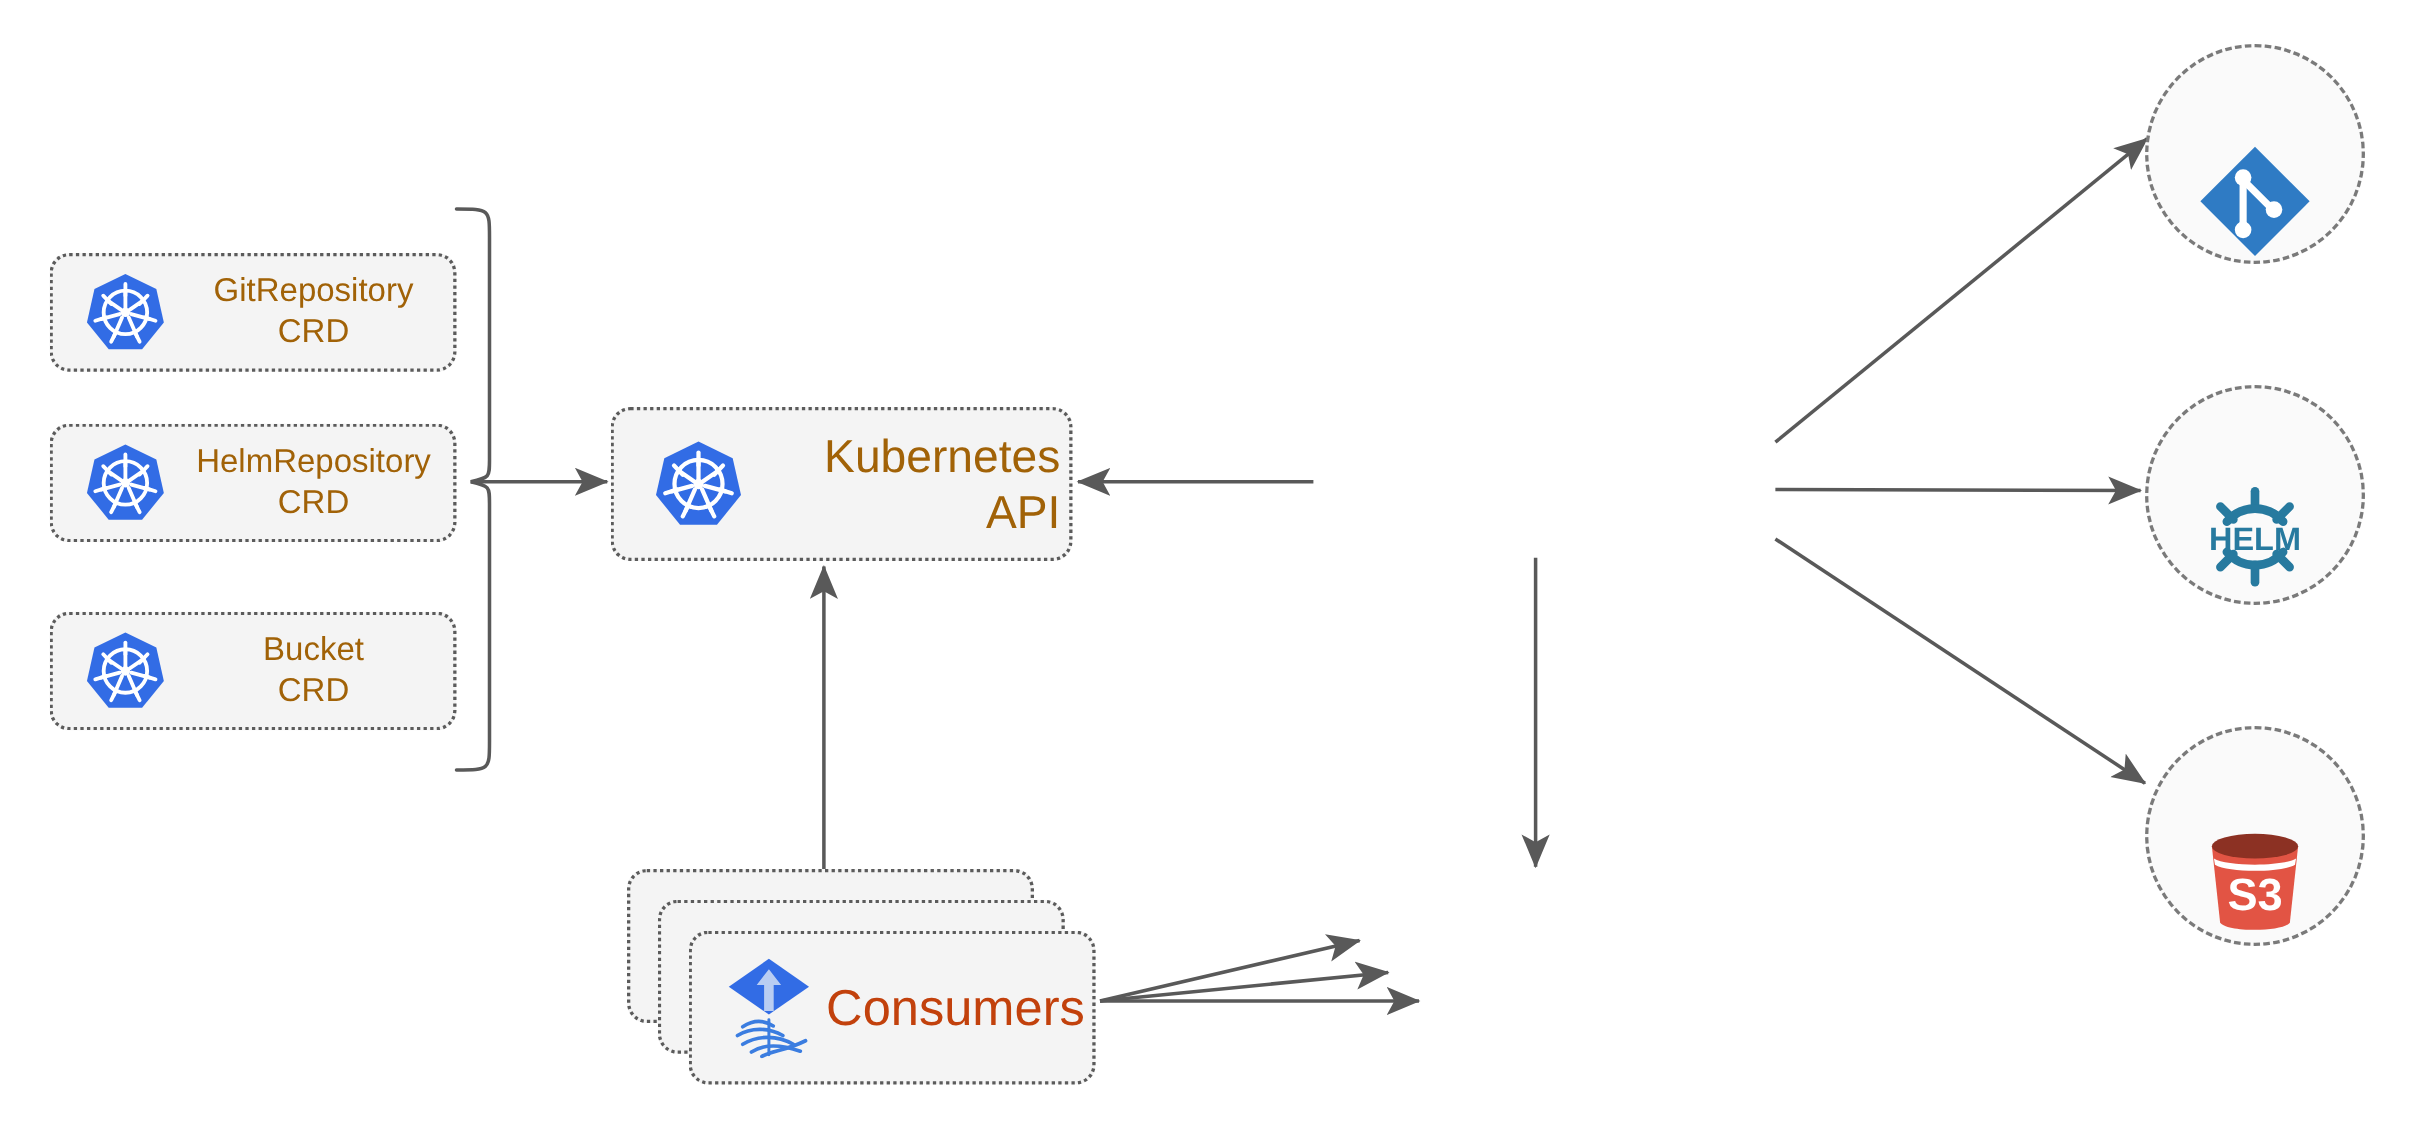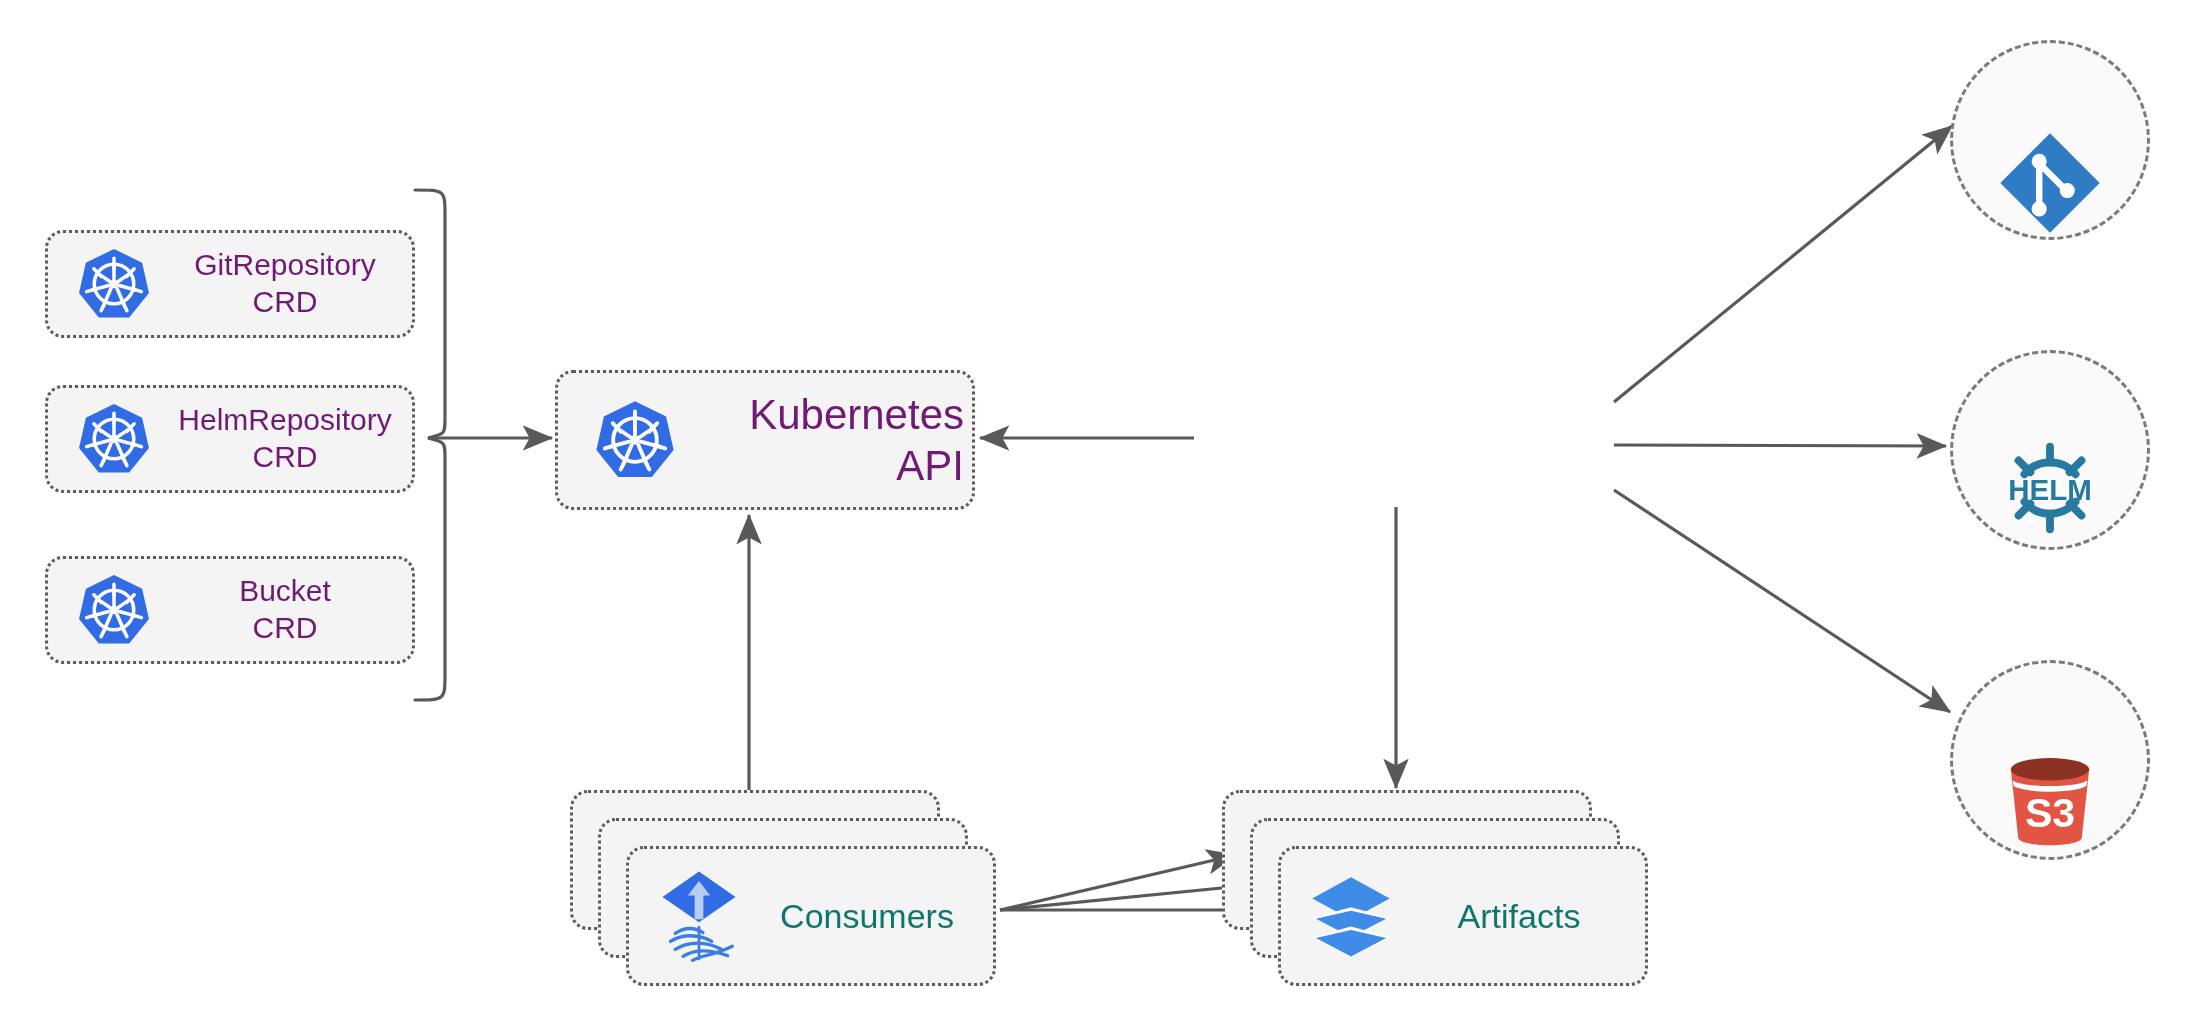--- a/index.html
+++ b/index.html
@@ -13,21 +13,21 @@
     position:absolute;
     background:#f4f4f4;
     border:3px dotted #5b5b5b;
     border-radius:18px;
     box-sizing:border-box;
     display:flex;
     align-items:center;
     z-index:5;
   }
   .card .label{
-    color:#701a75;
+    color:#a16207;
     font-size:31px;
     line-height:1.22;
     text-align:center;
     white-space:pre-line;
     flex:1;
     padding-right:8px;
   }
   .card .iconbox{
     flex:0 0 auto;
     display:flex;align-items:center;justify-content:center;
@@ -59,21 +59,21 @@
     border-radius:18px;
     box-sizing:border-box;
     width:370px;height:140px;
   }
   .stack .layer.l1{left:0px;  top:0px;  z-index:1;}
   .stack .layer.l2{left:28px; top:28px; z-index:2;}
   .stack .layer.l3{left:56px; top:56px; z-index:3;
                    display:flex;align-items:center;}
   .stack .layer.l3 .iconbox{flex:0 0 auto;width:104px;margin-left:18px;
                             display:flex;align-items:center;justify-content:center;}
-  .stack .layer.l3 .label{flex:1;text-align:center;font-size:34px;color:#0f766e;padding-right:10px;}
+  .stack .layer.l3 .label{flex:1;text-align:center;font-size:46px;color:#c2410c;padding-right:10px;}
 
   #consumers{left:570px;top:790px;width:430px;height:200px;}
   #artifacts{left:1222px;top:790px;width:430px;height:200px;}
 
   
   .circle{
     position:absolute;
     width:200px;height:200px;
     border:3px dashed #7a7a7a;
     border-radius:50%;
@@ -258,36 +258,20 @@
             <path d="M30 109 C 45 99, 63 100, 86 108"></path>
             <path d="M42 114 C 54 107, 68 108, 92 96"></path>
             <path d="M50 72 L50 112" stroke-width="3.4"></path>
           </g>
         </svg>
       </div>
       <div class="label">Consumers</div>
     </div>
   </div>
 
-  <div class="stack" id="artifacts">
-    <div class="layer l1"></div>
-    <div class="layer l2"></div>
-    <div class="layer l3">
-      <div class="iconbox">
-        <svg class="icon-svg" width="88" height="88" viewBox="0 0 100 100">
-          <path d="M50 6 L94 30 L50 54 L6 30 Z" fill="#3E8BE8"></path>
-          <path d="M50 40 L94 52 L50 76 L6 52 Z" fill="#fff"></path>
-          <path d="M50 44 L90 53 L50 74 L10 53 Z" fill="#3E8BE8"></path>
-          <path d="M50 62 L94 74 L50 98 L6 74 Z" fill="#fff"></path>
-          <path d="M50 66 L90 75 L50 96 L10 75 Z" fill="#3E8BE8"></path>
-        </svg>
-      </div>
-      <div class="label">Artifacts</div>
-    </div>
-  </div>
 
   <div class="circle" id="ext-git">
     <span>
       <svg class="icon-svg" width="108" height="108" viewBox="0 0 100 100">
         <path d="M50 4 L96 50 L50 96 L4 50 Z" fill="#2F7BC4"></path>
         <g stroke="#fff" stroke-width="6" fill="#fff" stroke-linecap="round">
           <line x1="40" y1="32" x2="63" y2="55"></line>
           <line x1="40" y1="32" x2="40" y2="72"></line>
           <circle cx="40" cy="30" r="7" stroke="none"></circle>
           <circle cx="40" cy="74" r="7" stroke="none"></circle>

